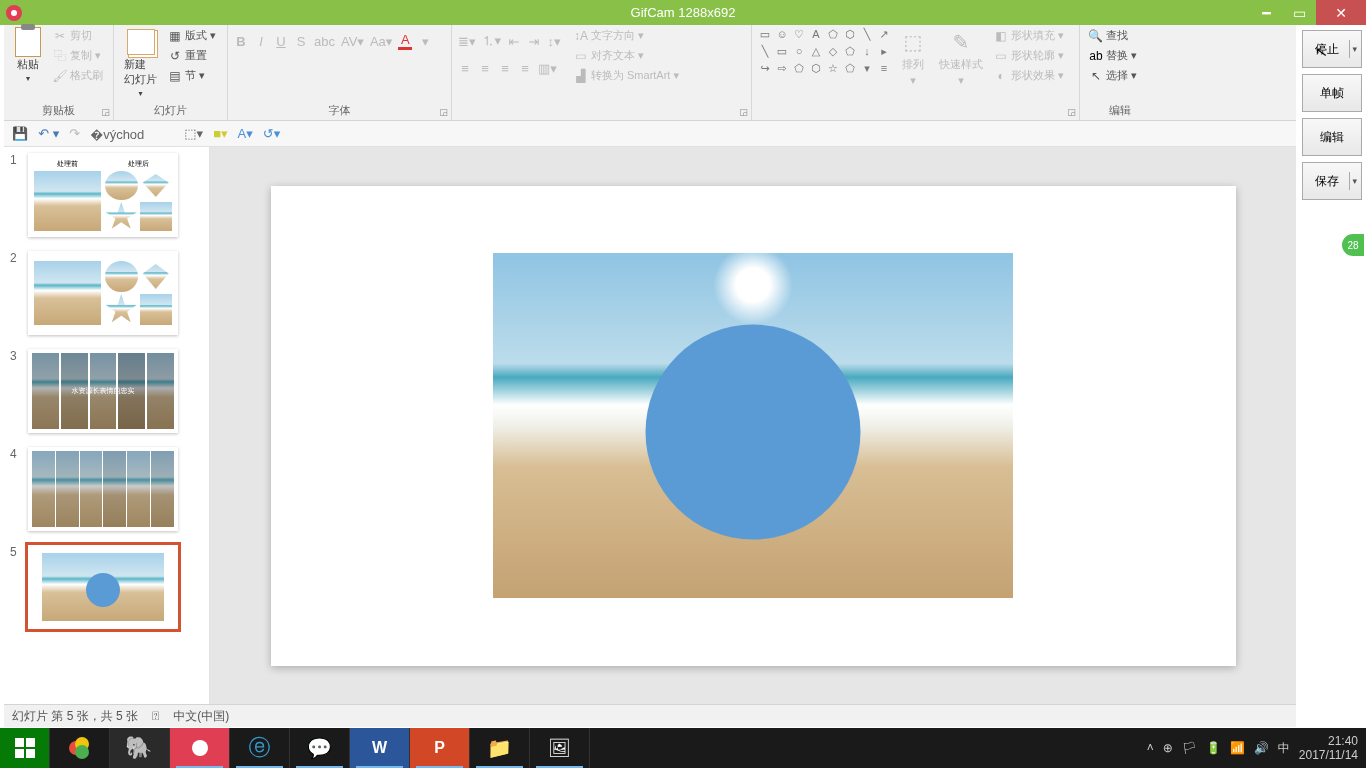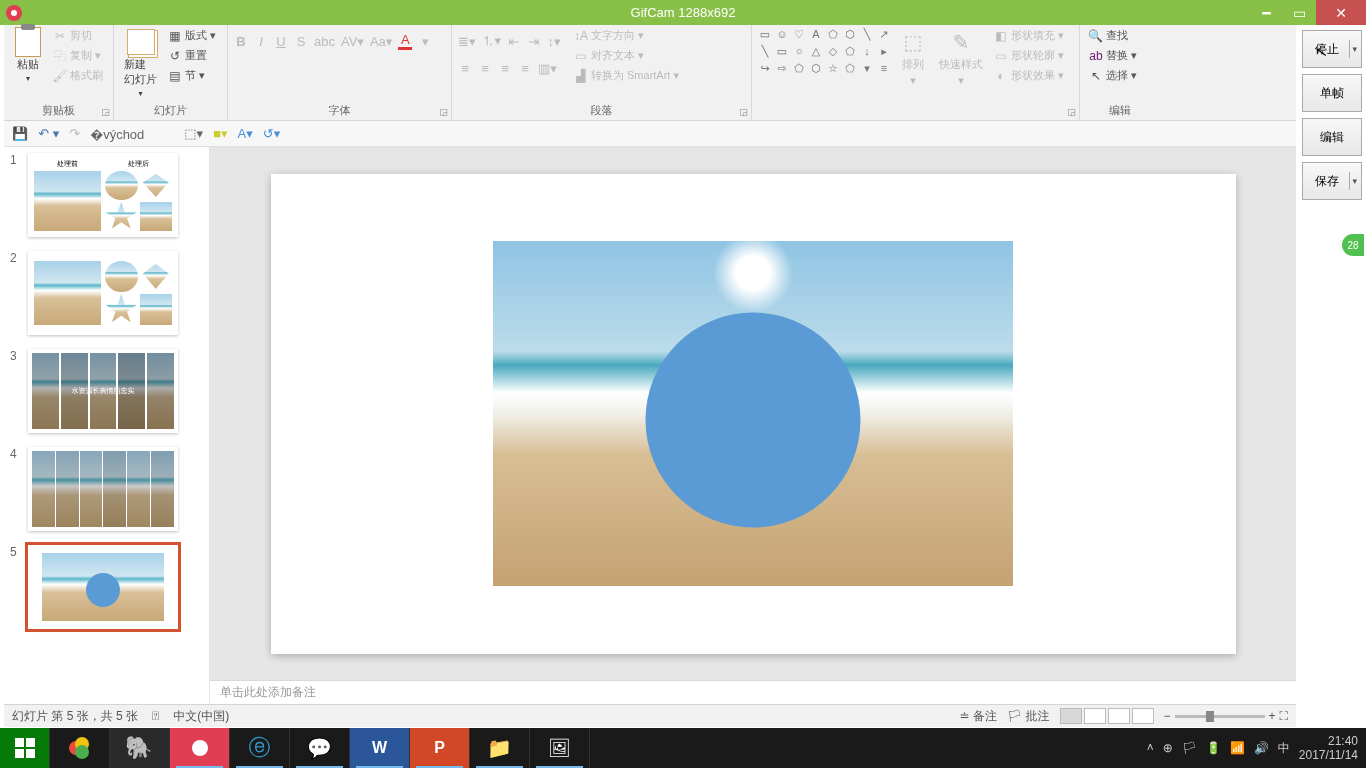--- a/index.html
+++ b/index.html
@@ -218,21 +218,20 @@
             <span>≡</span>
             <span>▥▾</span>
           </div>
         </div>
         <div class="small-row" style="margin-left:6px">
           <div class="small-item dim"><span class="si">↕A</span><span>文字方向</span>▾</div>
           <div class="small-item dim"><span class="si">▭</span><span>对齐文本</span>▾</div>
           <div class="small-item dim"><span class="si">▟</span><span>转换为 SmartArt</span>▾</div>
         </div>
       </div>
-      <div class="grp-label">段落</div>
       <div class="grp-dlg">◲</div>
     </div>
 
     <div class="grp" style="width:328px">
       <div class="grp-body">
         <div class="shapes-grid">
           <span>▭</span>
             <span>☺</span>
             <span>♡</span>
             <span>A</span>
@@ -268,21 +267,21 @@
       <div class="grp-dlg">◲</div>
     </div>
 
     <div class="grp" style="width:80px;border-right:none">
       <div class="grp-body">
         <div class="small-row">
           <div class="small-item">
               <span class="si">🔍</span>
               <span>查找</span>
             </div>
-          <div class="small-item"><span class="si" style="color:#701a75">ab</span><span>替换</span>▾</div>
+          <div class="small-item"><span class="si" style="color:#000000">ab</span><span>替换</span>▾</div>
           <div class="small-item"><span class="si">↖</span><span>选择</span>▾</div>
         </div>
       </div>
       <div class="grp-label">编辑</div>
     </div>
   </div>
 
   <div class="qat">
     <span style="color:#4a7ab5">💾</span>
     <span style="color:#4a7ab5">↶ ▾</span>
@@ -372,44 +371,27 @@
     <div class="stage-wrap">
       <div class="stage">
         <div class="slide">
           <div class="picframe">
             <div class="pic"></div>
             <div class="sun"></div>
             <div class="circle"></div>
           </div>
         </div>
       </div>
-      <div class="notes">单击此处添加备注</div>
     </div>
   </div>
 
   <div class="status">
     <span>幻灯片 第 5 张，共 5 张</span>
     <span>⍰</span>
     <span>中文(中国)</span>
-    <div class="right">
-      <span>≐ <span>备注</span></span>
-      <span>🏳 <span>批注</span></span>
-      <div class="viewbtns">
-        <span class="act"></span>
-        <span></span>
-        <span></span>
-        <span></span>
-      </div>
-      <div class="zoom">
-        <span>−</span>
-          <div class="zoom-track"></div>
-          <span>+</span>
-          <span>⛶</span>
-      </div>
-    </div>
   </div>
 </div>
 
 <div class="taskbar">
   <div class="tbtn start">
     <svg viewBox="0 0 20 20">
         <rect x="0" y="0" width="9" height="9" fill="#fff"></rect>
         <rect x="11" y="0" width="9" height="9" fill="#fff"></rect>
         <rect x="0" y="11" width="9" height="9" fill="#fff"></rect>
         <rect x="11" y="11" width="9" height="9" fill="#fff"></rect>

